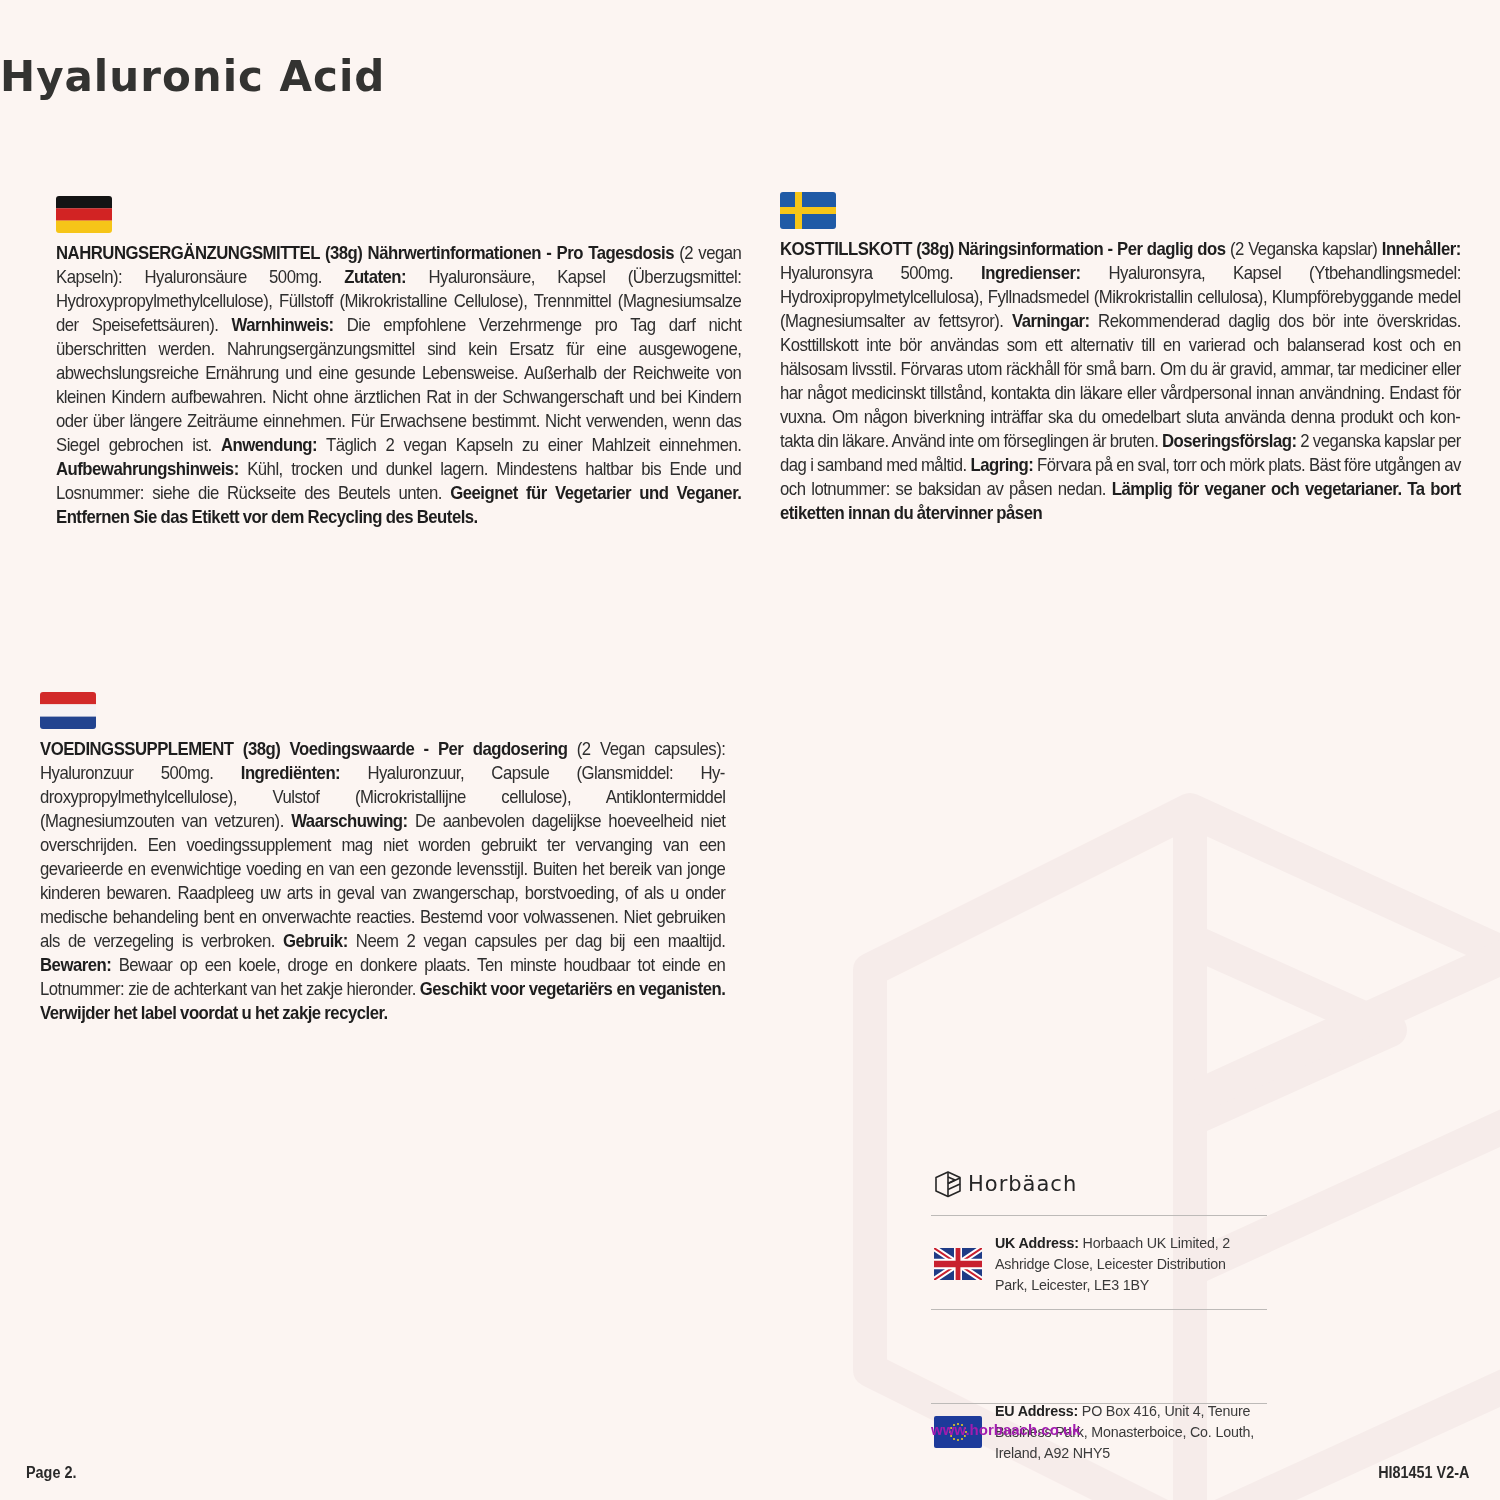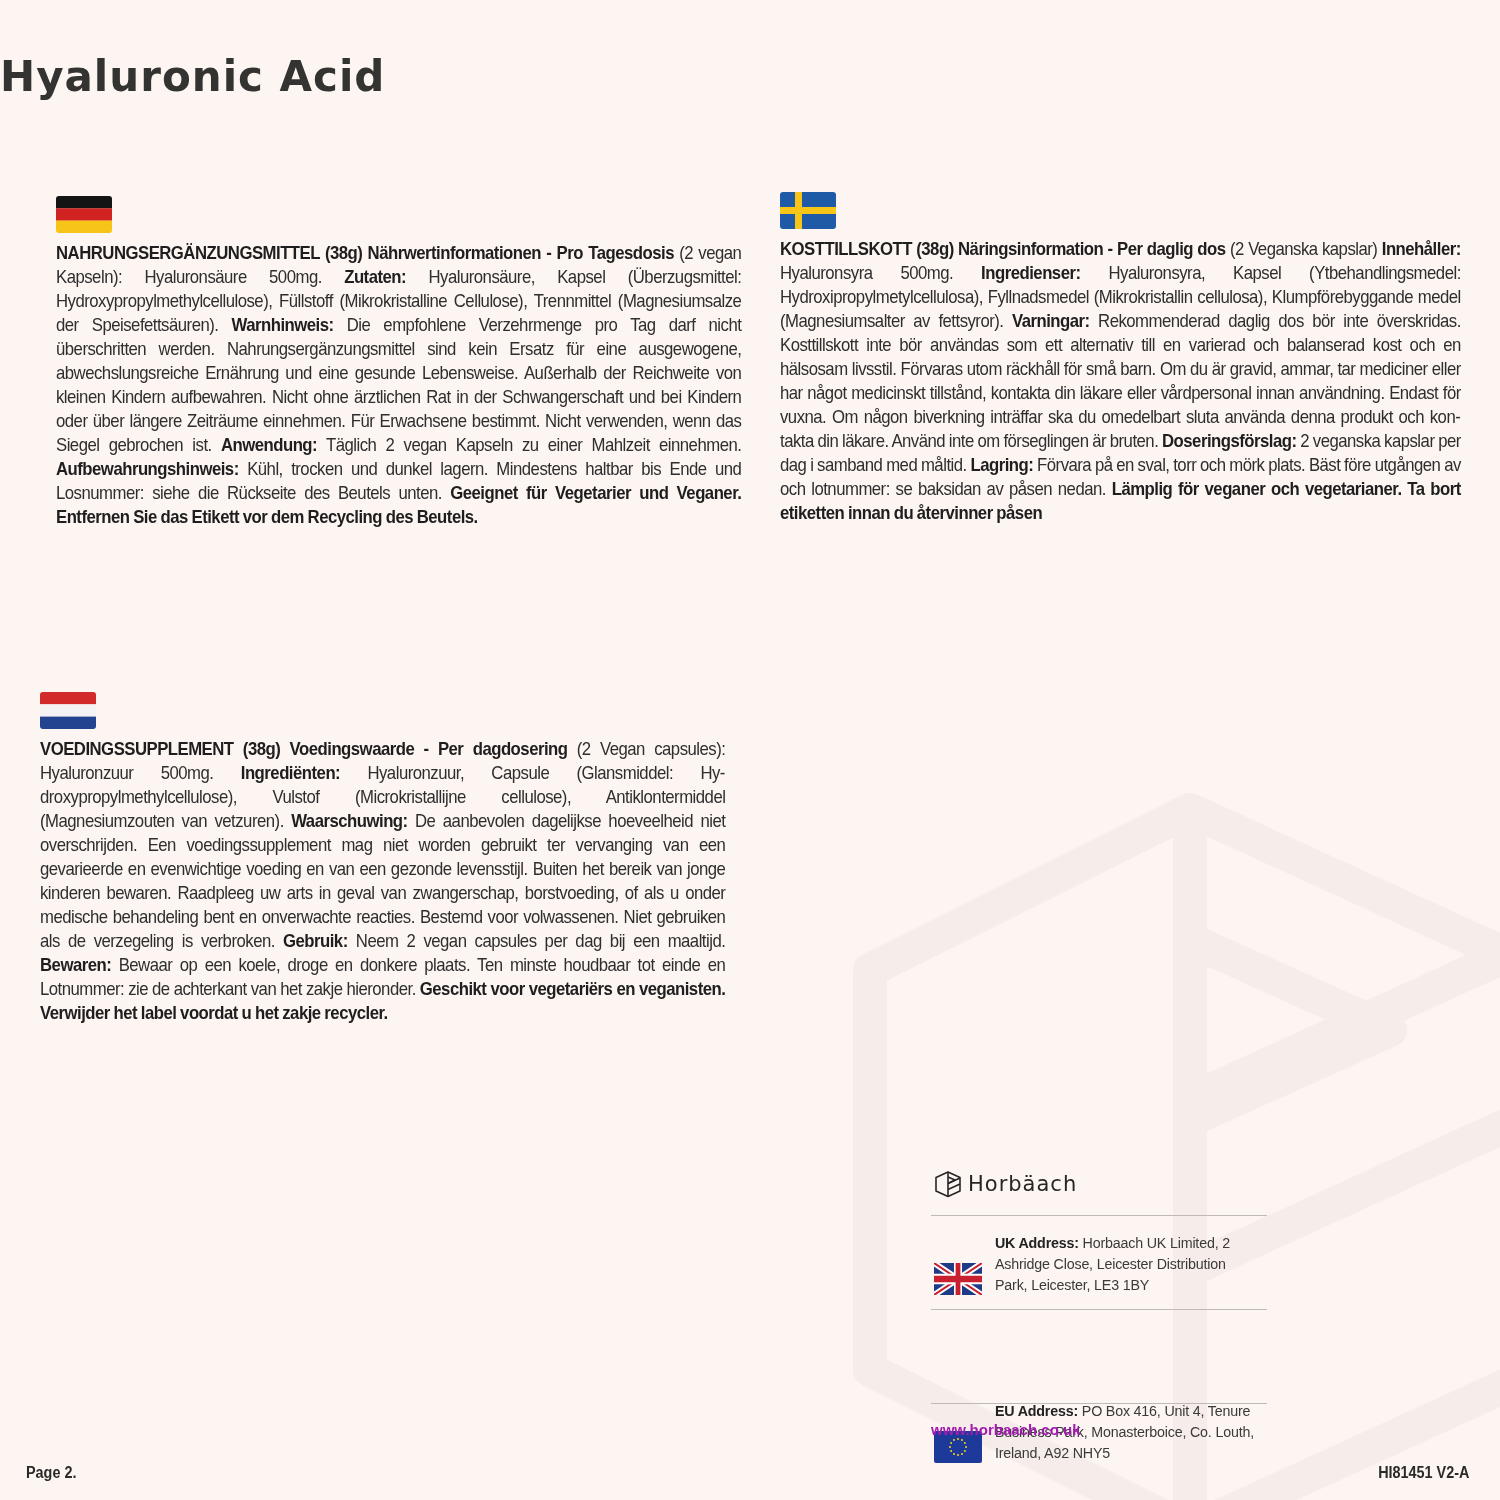--- a/index.html
+++ b/index.html
@@ -25,21 +25,21 @@
       transform: scaleX(0.92); transform-origin: left top;
     }
     .para b { color: #1e1e1e; font-weight: bold; }
     #sec-de { left: 56px; top: 196px; width: 745px; }
     #sec-sv { left: 780px; top: 192px; width: 740px; }
     #sec-nl { left: 40px; top: 692px; width: 745px; }
 
     .brand { position: absolute; left: 934px; top: 1170px; z-index: 1; display: flex; align-items: center; gap: 6px; }
     .brand-name { font-family: "DejaVu Sans", sans-serif; font-size: 21px; letter-spacing: 1px; color: #262626; }
     .divider { position: absolute; left: 931px; width: 336px; height: 1px; background: #bdbab8; z-index: 1; }
-    .addr { position: absolute; left: 934px; z-index: 1; display: flex; align-items: flex-end; }
+    .addr { position: absolute; left: 934px; z-index: 1; display: flex; align-items: center; }
     .addr-flag { width: 48px; height: 32px; flex: 0 0 48px; margin-right: 13px; }
     .addr-text { font-size: 15.5px; line-height: 21px; color: #3a3a3a; letter-spacing: -0.2px; width: 290px; transform: scaleX(0.92); transform-origin: left center; }
     .addr-text b { color: #222; }
     .website { position: absolute; left: 931px; top: 1421px; font-size: 15px; font-weight: bold; color: #a21caf; z-index: 1; }
     .page-no { position: absolute; left: 26px; top: 1464px; font-size: 16px; font-weight: bold; color: #2a2a2a; transform: scaleX(0.9); transform-origin: left; z-index: 1; }
     .code { position: absolute; right: 31px; top: 1464px; font-size: 16px; font-weight: bold; color: #2a2a2a; transform: scaleX(0.9); transform-origin: right; z-index: 1; }
   </style>
 </head>
 <body>
 

